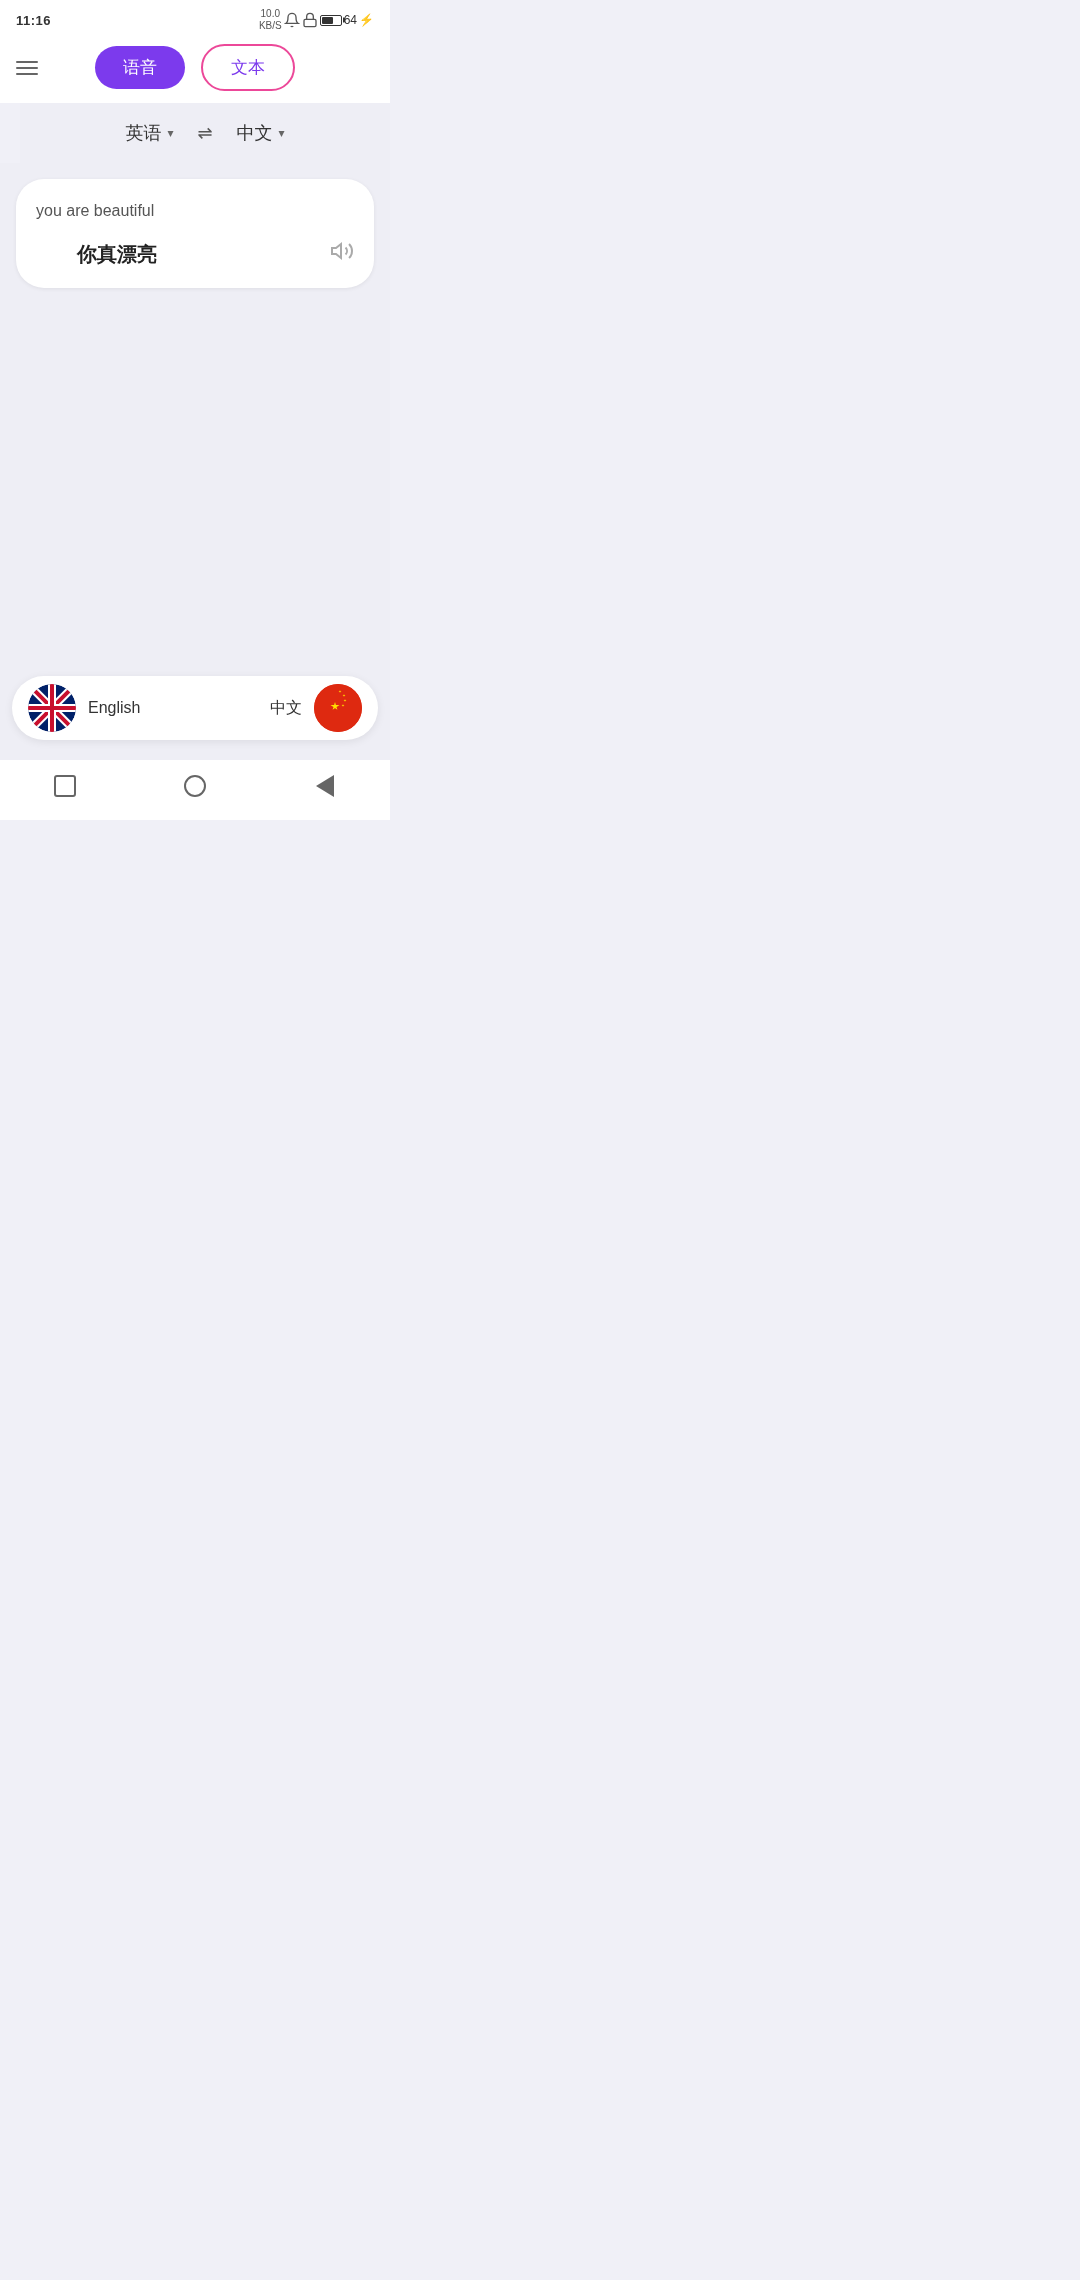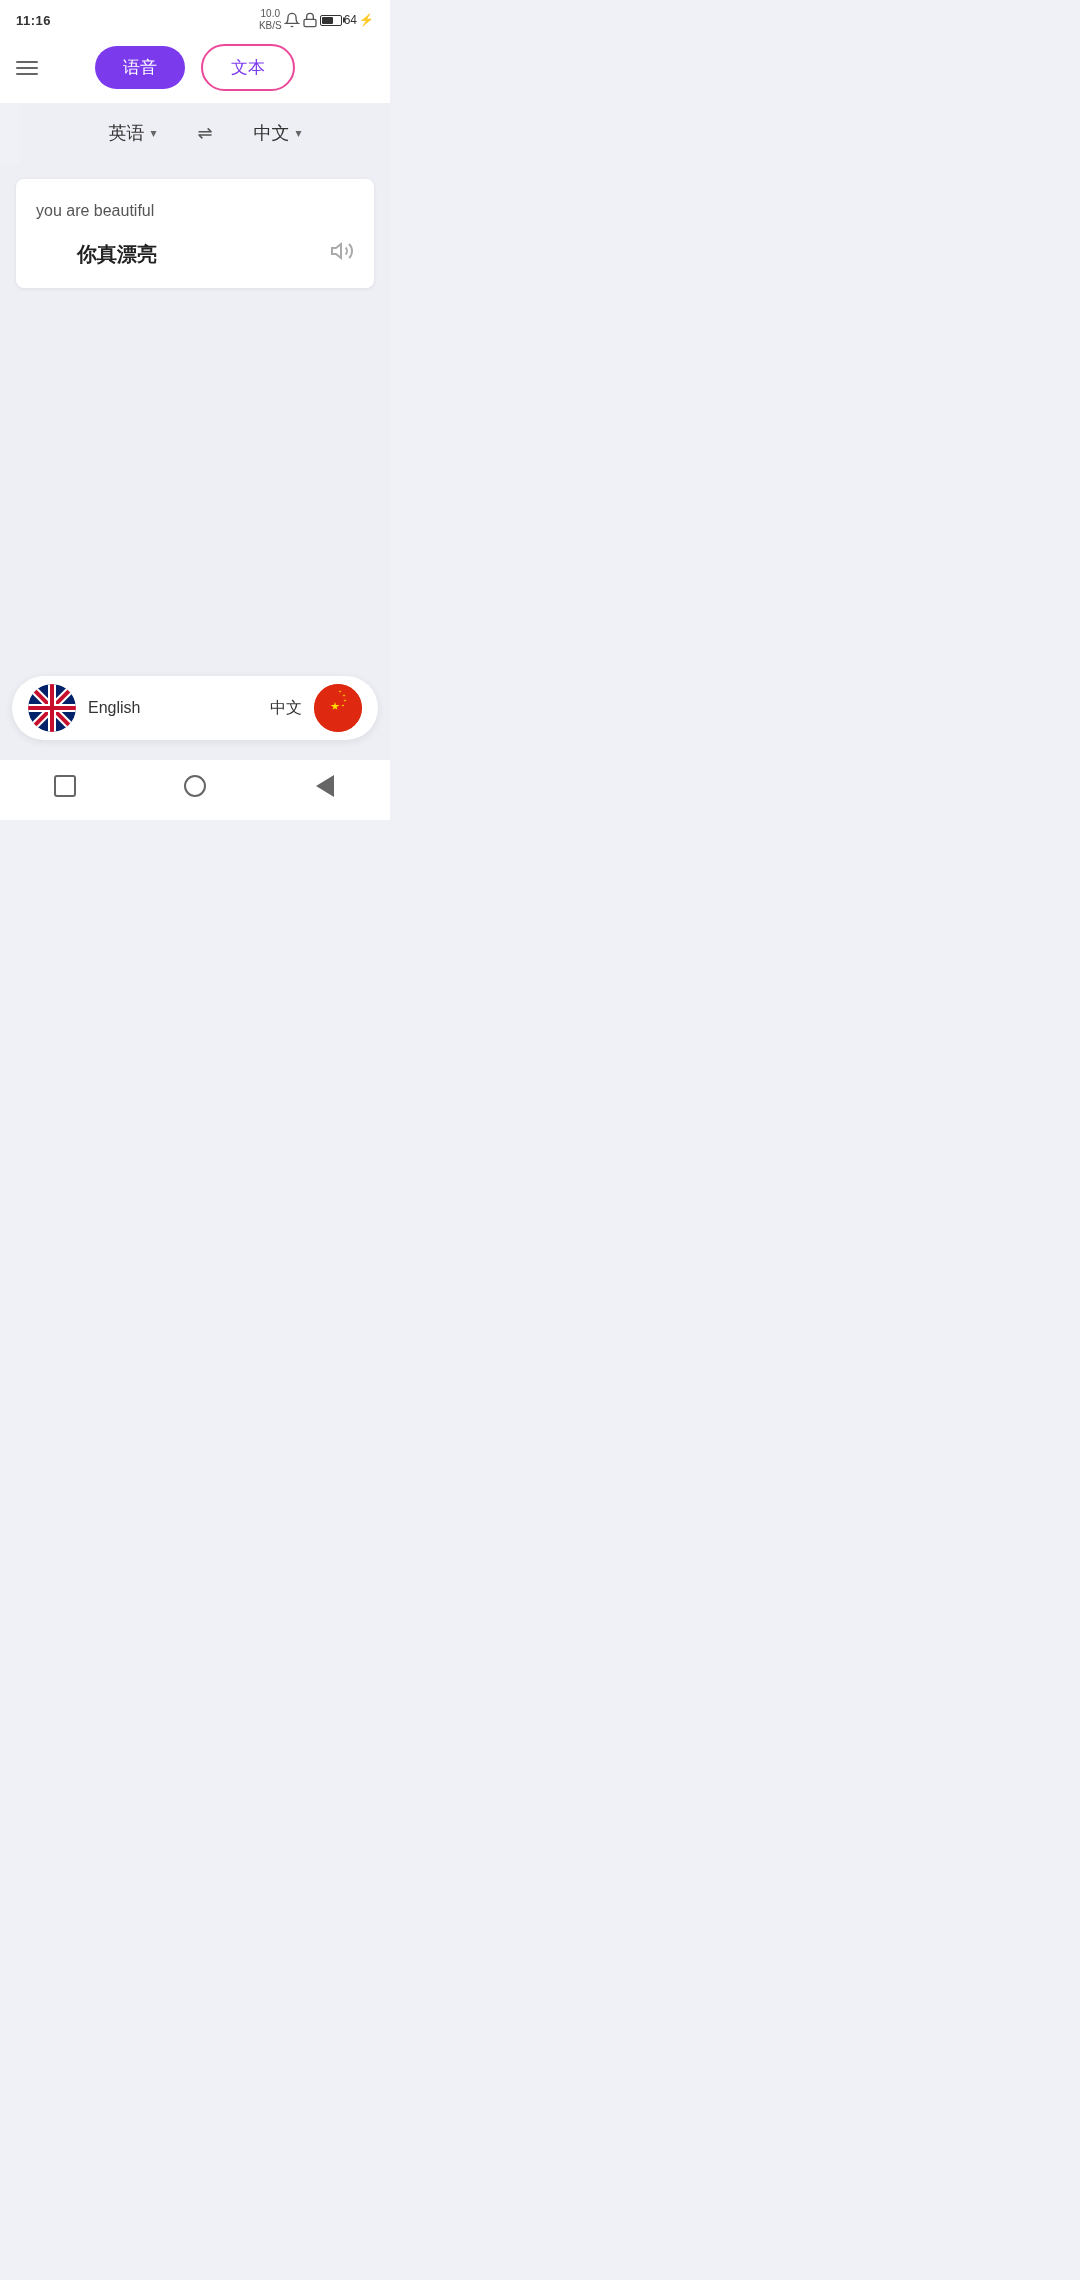--- a/index.html
+++ b/index.html
@@ -131,21 +131,21 @@
       cursor: pointer;
     }
 
     
     .lang-selector {
       background: #eeeef5;
       padding: 14px 20px;
       display: flex;
       align-items: center;
       justify-content: center;
-      gap: 17px;
+      gap: 0;
       margin-left: 20px;
     }
 
     .lang-btn {
       display: flex;
       align-items: center;
       gap: 6px;
       background: transparent;
       border: none;
       cursor: pointer;
@@ -169,21 +169,21 @@
 
     
     .main-content {
       flex: 1;
       background: #eeeef5;
       padding: 16px;
     }
 
     .translation-card {
       background: #fff;
-      border-radius: 8px;
+      border-radius: 28px;
       padding: 20px 20px 20px 20px;
       box-shadow: 0 1px 4px rgba(0,0,0,0.07);
     }
 
     .source-text {
       font-size: 16px;
       color: #555;
       margin-bottom: 16px;
       line-height: 1.5;
     }

